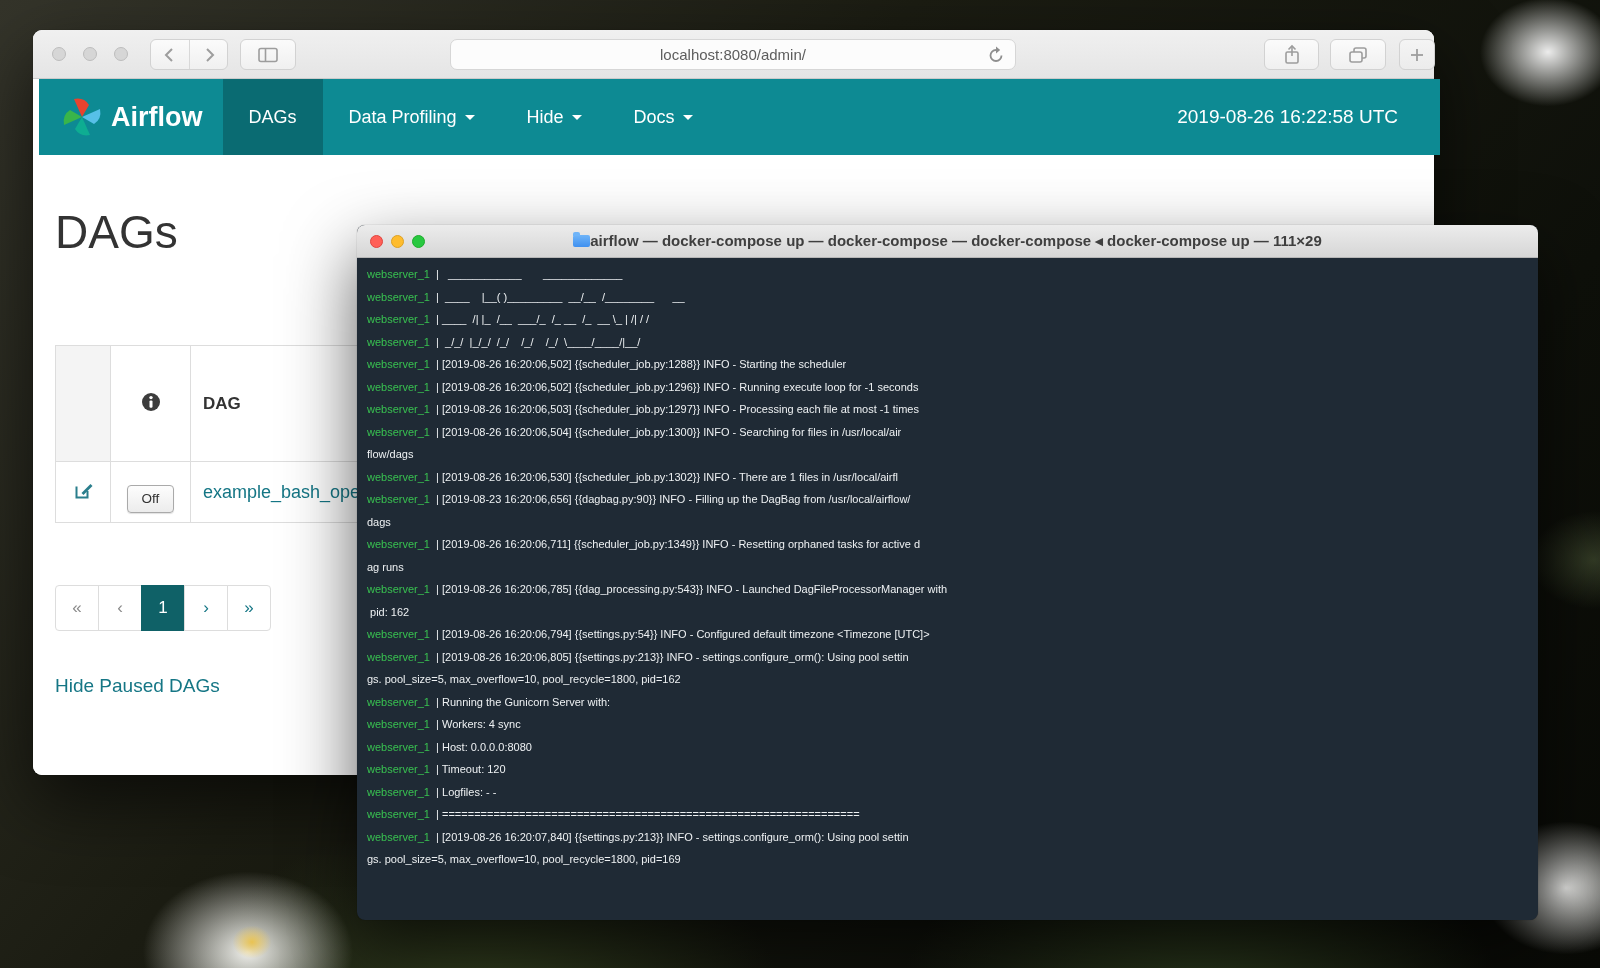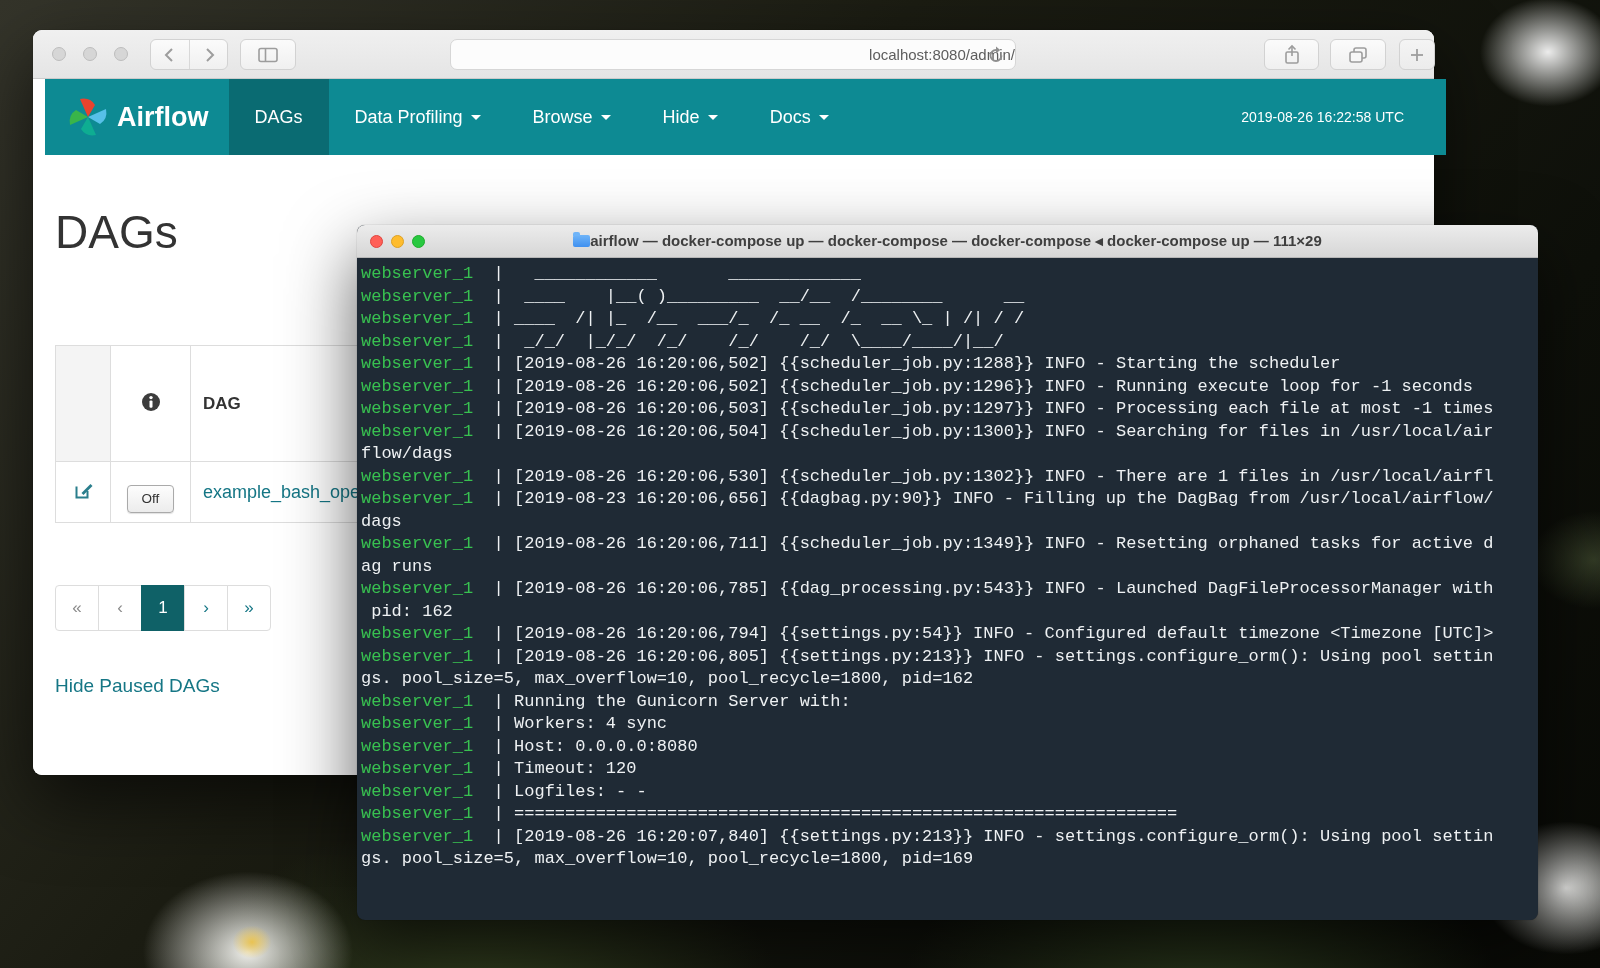--- a/index.html
+++ b/index.html
@@ -25,33 +25,33 @@
   .light { width:14px; height:14px; border-radius:50%; }
   .b-light { background:#d6d6d6; border:1px solid #bdbdbd; }
   .tool-btn { position:absolute; top:9px; height:31px; background:linear-gradient(#fbfbfb,#f0f0f0); border:1px solid #d2d2d2; border-radius:6px; display:flex; align-items:center; justify-content:center; }
   .seg { position:absolute; left:117px; top:9px; display:flex; border:1px solid #d2d2d2; border-radius:6px; background:linear-gradient(#fbfbfb,#f0f0f0); height:31px; }
   .seg-btn { width:38px; display:flex; align-items:center; justify-content:center; }
   .seg-btn + .seg-btn { border-left:1px solid #d8d8d8; }
   .sidebar-btn { left:207px; width:56px; }
   .share-btn { left:1231px; width:55px; }
   .tabs-btn { left:1297px; width:56px; }
   .newtab-btn { left:1366px; width:36px; background:linear-gradient(#f4f4f4,#ececec); }
-  .url-field { position:absolute; left:417px; top:9px; width:566px; height:31px; background:#fcfcfc; border:1px solid #d6d6d6; border-radius:7px; display:flex; align-items:center; justify-content:flex-end; }
+  .url-field { position:absolute; left:417px; top:9px; width:566px; height:31px; background:#fcfcfc; border:1px solid #d6d6d6; border-radius:7px; display:flex; align-items:center; justify-content:center; }
   .url-text { font-size:15px; color:#5d5d5d; }
   .reload { position:absolute; right:9px; top:5px; }
 
   
-  .navbar { position:absolute; left:12px; top:49px; width:100%; height:76px; background:var(--navbar,#0d8a93); display:flex; align-items:center; }
+  .navbar { position:absolute; left:6px; top:49px; width:100%; height:76px; background:var(--navbar,#0d8a93); display:flex; align-items:center; }
   .logo { margin-left:22px; display:flex; align-items:center; }
   .brand { color:#fff; font-size:27px; font-weight:bold; margin-left:8px; margin-right:20px; }
   .nav-menu { display:flex; height:100%; align-items:stretch; }
   .nav-item { display:flex; align-items:center; padding:0 26px; color:#fff; font-size:18px; cursor:pointer; }
   .nav-item.active { background:var(--navbar-active,#0a6b72); }
   .caret { display:inline-block; margin-left:8px; border-left:5px solid transparent; border-right:5px solid transparent; border-top:5px solid #fff; }
-  .clock { margin-left:auto; margin-right:42px; color:#fff; font-size:14px; }
+  .clock { margin-left:auto; margin-right:42px; color:#fff; font-size:19px; }
 
   
   .content { position:absolute; left:0; top:125px; width:100%; bottom:0; background:#fff; border-radius:0 0 9px 9px; overflow:hidden; }
   .page-title { position:absolute; left:22px; top:50px; font-size:46px; font-weight:500; color:#333; }
   .dag-table { position:absolute; left:22px; top:190px; width:645px; border-collapse:collapse; }
   .dag-table th, .dag-table td { border:1px solid #ddd; }
   .th-blank { width:55px; background:#f4f4f4; height:116px; }
   .th-info  { width:80px; text-align:center; vertical-align:middle; }
   .th-dag   { text-align:left; vertical-align:middle; padding-left:12px; font-size:17px; font-weight:bold; color:#333; cursor:pointer; }
   .trow td { height:61px; vertical-align:middle; }
@@ -75,22 +75,22 @@
   .t-titlebar { position:relative; height:33px; background:linear-gradient(#ececec,#d6d6d6); border-bottom:1px solid #b6b6b6; border-radius:8px 8px 0 0; display:flex; align-items:center; justify-content:center; }
   .t-lights { position:absolute; left:13px; top:0; height:100%; display:flex; align-items:center; gap:8px; }
   .t-light { width:13px; height:13px; border-radius:50%; }
   .tl-red { background:#ff5f57; border:1px solid #e0443e; }
   .tl-yellow { background:#febc2e; border:1px solid #dea123; }
   .tl-green { background:#28c840; border:1px solid #1dad2b; }
   .t-title-wrap { display:flex; align-items:center; max-width:90%; overflow:hidden; }
   .folder { position:relative; width:17px; height:12px; background:linear-gradient(#6fb4f8,#3f90f0); border-radius:2px; flex:0 0 auto; }
   .folder::before { content:""; position:absolute; left:0; top:-3px; width:7px; height:4px; background:#6fb4f8; border-radius:2px 2px 0 0; }
   .t-title { font-size:15px; font-weight:600; color:#3f3f3f; white-space:nowrap; }
-  .t-body { position:absolute; left:0; top:33px; right:0; bottom:0; padding:5px 0 0 4px; overflow:hidden; border-radius:0 0 8px 8px;
-            font-family:Liberation Mono, monospace; font-size:17px; line-height:22.5px; }
+  .t-body { position:absolute; left:0; top:33px; right:0; bottom:0; padding:5px 0 0 10px; overflow:hidden; border-radius:0 0 8px 8px;
+            font-family:Liberation Sans, sans-serif; font-size:11px; line-height:22.5px; }
   .t-line { white-space:pre; }
   .t-prefix { color:var(--terminal-green,#38c150); }
   .t-text { color:var(--terminal-text,#eef1f3); }
 
   .icon-svg { display:block; }
 </style>
 </head>
 <body>
 
 <div>
@@ -163,24 +163,20 @@
           <path d="M21 21 L3 29 Q1 19 9 14 Z" fill="#39b54a"></path>
         </svg>
       </span>
       <span class="brand">Airflow</span>
       <div class="nav-menu">
           <div class="nav-item active">
             <span>DAGs</span>
           </div>
           <div class="nav-item">
             <span>Data Profiling</span>
-            <span class="caret"></span>
-          </div>
-          <div class="nav-item">
-            <span>Browse</span>
             <span class="caret"></span>
           </div>
           <div class="nav-item">
             <span>Hide</span>
             <span class="caret"></span>
           </div>
           <div class="nav-item">
             <span>Docs</span>
             <span class="caret"></span>
           </div>

